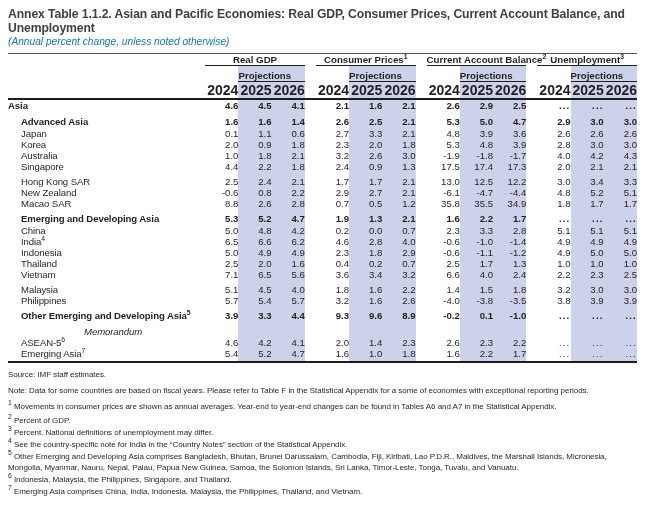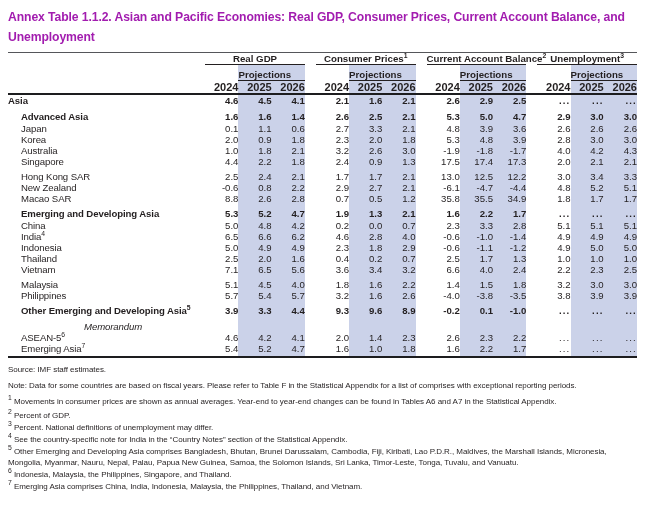--- a/index.html
+++ b/index.html
@@ -1,30 +1,30 @@
 <!DOCTYPE html>
 <html><head>
 <meta charset="utf-8">
 <style>
   html,body{margin:0;padding:0;background:#fff;}
   .page{
     width:650px;height:509px;box-sizing:border-box;
     padding:7px 8px 0 8px;overflow:hidden;position:relative;
     font-family:"Liberation Sans",sans-serif;color:#231f20;background:#fff;
   }
-  .title{color:#a21caf;font-weight:bold;font-size:12.2px;line-height:20px;letter-spacing:-0.1px;}
+  .title{color:#404040;font-weight:bold;font-size:12.2px;line-height:14px;letter-spacing:-0.1px;}
   .subtitle{color:#1474b8;font-style:italic;font-size:10.2px;line-height:12px;margin-top:1px;}
 
   table.reo{border-collapse:collapse;table-layout:fixed;width:629px;margin-top:5px;border-top:1px solid #55565a;}
   table.reo td{padding:0;vertical-align:bottom;}
   .shade{background:#cbd2e9;}
   .gname{font-weight:bold;font-size:9.7px;text-align:center;border-bottom:1px solid #231f20;padding:3px 0 2px 0;white-space:nowrap;}
   .proj{font-weight:bold;font-size:9.7px;text-align:left;border-bottom:1px solid #231f20;padding:2px 0 1px 0;}
   .proj-row td{height:15px;}
-  .yr{font-weight:bold;font-size:11px;text-align:right;padding:3px 7px 2px 0;}
+  .yr{font-weight:bold;font-size:14px;text-align:right;padding:3px 7px 2px 0;}
   .years-row td{border-bottom:2px solid #1d1d1f;}
   .num{font-size:9.6px;text-align:right;padding-right:7px;height:11px;line-height:11px;white-space:nowrap;}
   tbody .lbl{font-size:9.6px;white-space:nowrap;letter-spacing:-0.1px;height:11px;line-height:11px;}
   .ind{padding-left:13px !important;}
   tr.b td{font-weight:bold;height:12px;line-height:12px;}
   tr.i .lbl{font-style:italic;text-align:center;}
   tr.gap td{padding-top:4px;}
   tr.last td{border-bottom:2px solid #1d1d1f;padding-bottom:2px;}
   .dots{letter-spacing:1.2px;}
   sup{font-size:6.8px;vertical-align:super;line-height:0;}
@@ -33,20 +33,21 @@
   .fn{margin:0 0 1px 0;}
   .fns .fn:nth-child(1){margin-bottom:5px;}
   .fns .fn:nth-child(2){margin-bottom:5px;}
   .fns .fn:nth-child(3){margin-bottom:3px;}
 </style>
 </head>
 <body>
 
 <div class="page">
   <div class="title">Annex Table 1.1.2. Asian and Pacific Economies: Real GDP, Consumer Prices, Current Account Balance, and Unemployment</div>
+  <div class="subtitle">(Annual percent change, unless noted otherwise)</div>
 
   <table class="reo">
     <colgroup id="cols">
         <col style="width: 196px;">
         <col style="width: 33px;">
         <col style="width: 33px;">
         <col style="width: 33px;">
         <col style="width: 11px;">
         <col style="width: 33px;">
         <col style="width: 33px;">
@@ -481,21 +482,21 @@
           <td class="sp"></td>
           <td class="num dots">...</td>
           <td class="num shade dots">...</td>
           <td class="num shade dots">...</td>
         </tr>
       </tbody>
   </table>
 
   <div class="fns" id="fns">
       <div class="fn">Source: IMF staff estimates.</div>
-      <div class="fn">Note: Data for some countries are based on fiscal years. Please refer to Table F in the Statistical Appendix for a list of comprises with exceptional reporting periods.</div>
+      <div class="fn">Note: Data for some countries are based on fiscal years. Please refer to Table F in the Statistical Appendix for a some of economies with exceptional reporting periods.</div>
       <div class="fn"><sup>1</sup> Movements in consumer prices are shown as annual averages. Year-end to year-end changes can be found in Tables A6 and A7 in the Statistical Appendix.</div>
       <div class="fn"><sup>2</sup> Percent of GDP.</div>
       <div class="fn"><sup>3</sup> Percent. National definitions of unemployment may differ.</div>
       <div class="fn"><sup>4</sup> See the country-specific note for India in the “Country Notes” section of the Statistical Appendix.</div>
       <div class="fn"><sup>5</sup> Other Emerging and Developing Asia comprises Bangladesh, Bhutan, Brunei Darussalam, Cambodia, Fiji, Kiribati, Lao P.D.R., Maldives, the Marshall Islands, Micronesia, Mongolia, Myanmar, Nauru, Nepal, Palau, Papua New Guinea, Samoa, the Solomon Islands, Sri Lanka, Timor-Leste, Tonga, Tuvalu, and Vanuatu.</div>
       <div class="fn"><sup>6</sup> Indonesia, Malaysia, the Philippines, Singapore, and Thailand.</div>
       <div class="fn"><sup>7</sup> Emerging Asia comprises China, India, Indonesia, Malaysia, the Philippines, Thailand, and Vietnam.</div>
     </div>
 </div>
 

